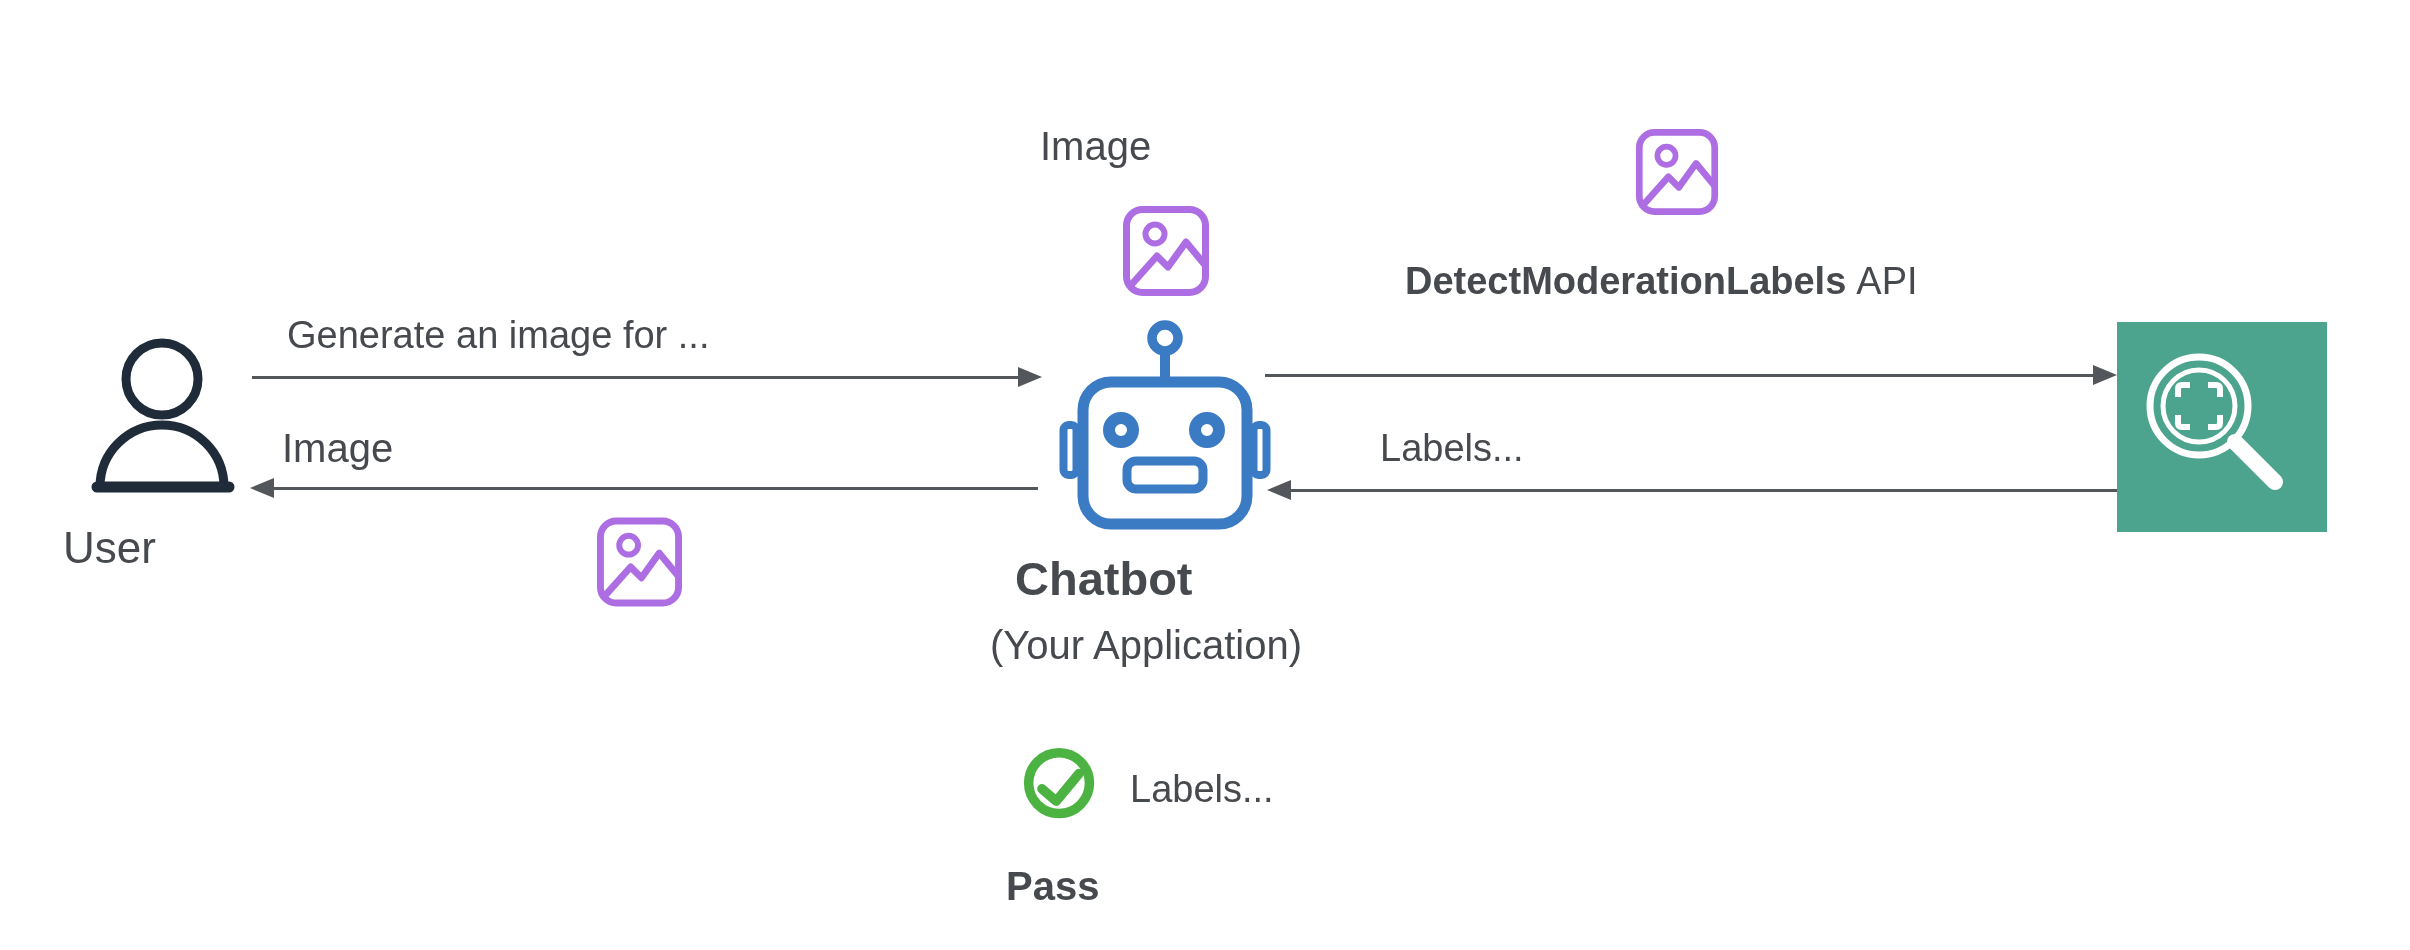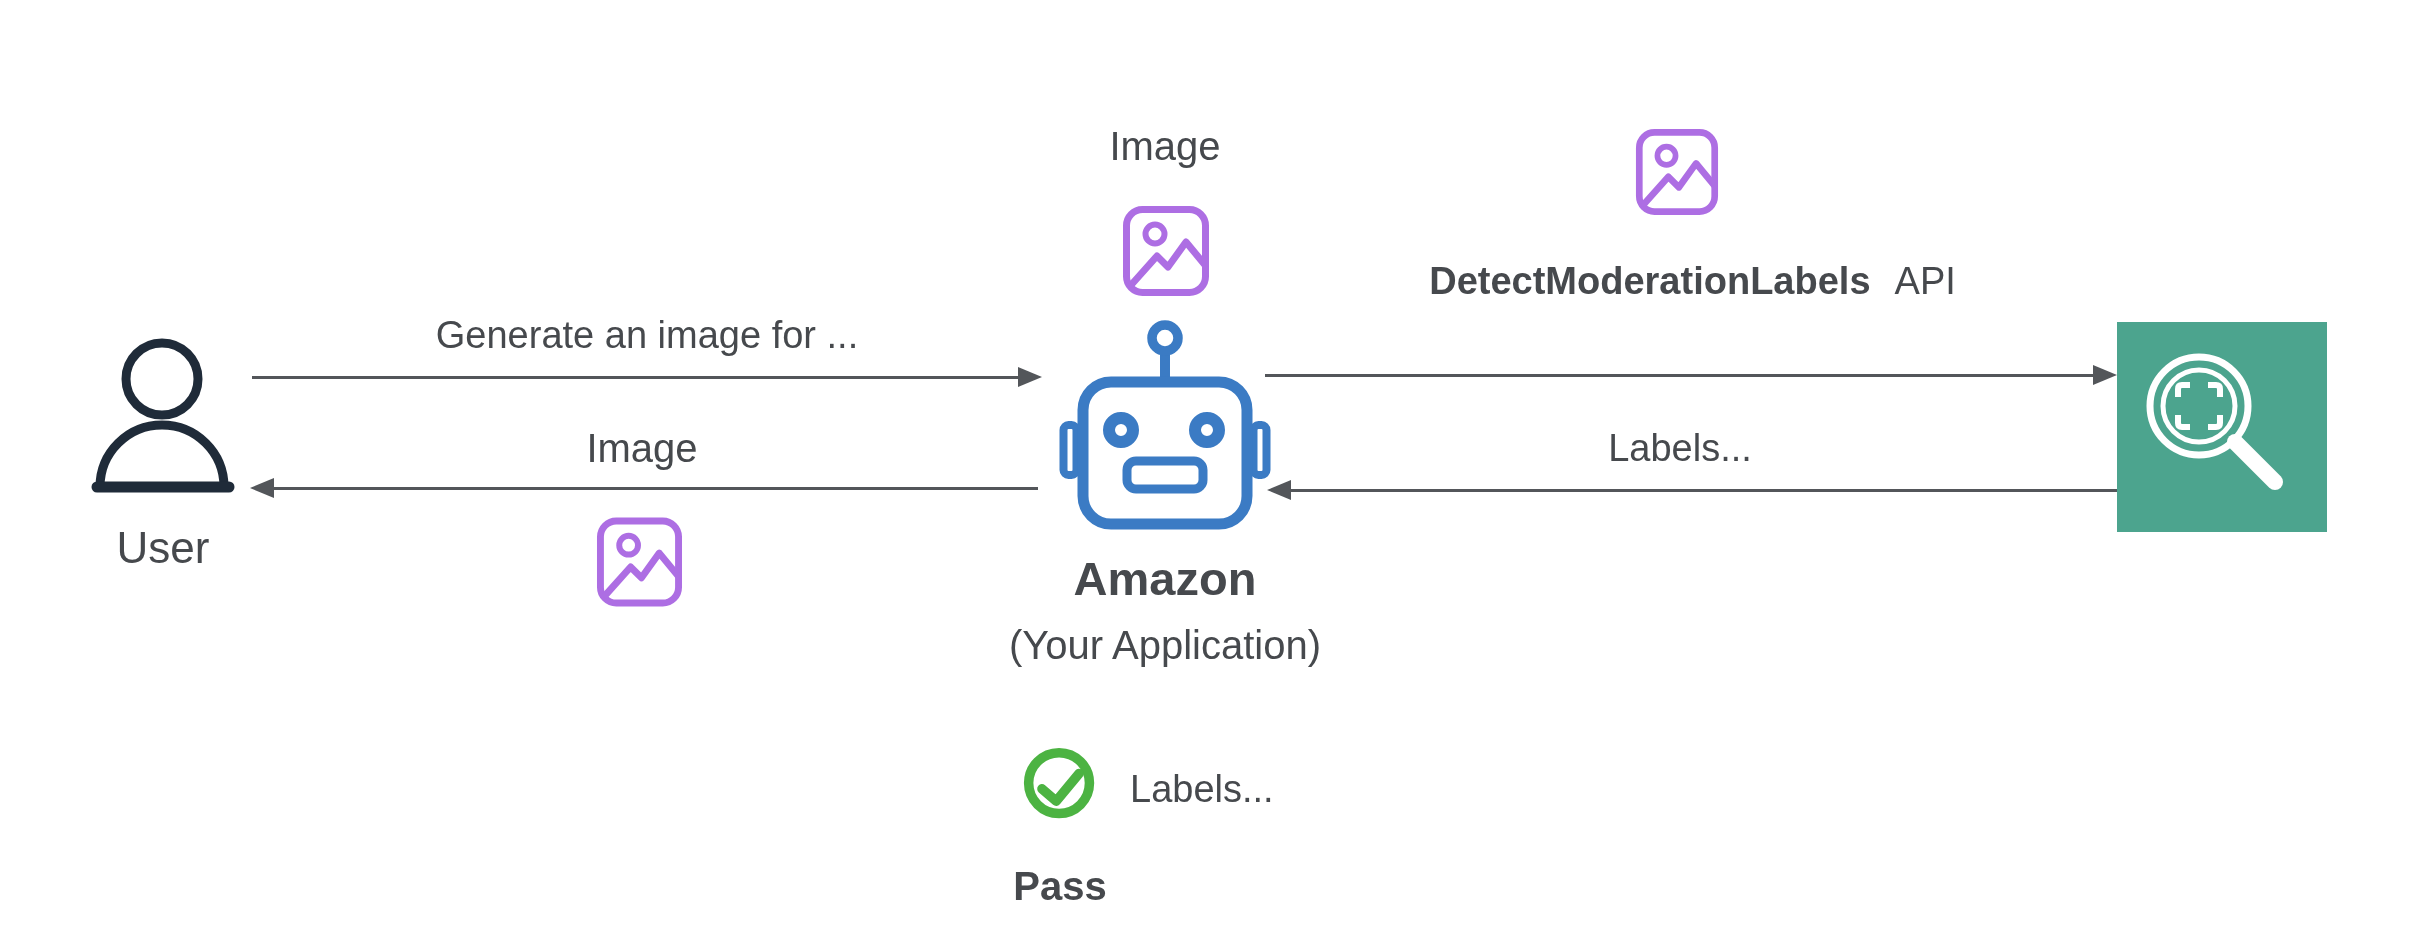--- a/index.html
+++ b/index.html
@@ -11,42 +11,42 @@
     --teal:#4ca48e;
     --green:#4cb342;
   }
   html,body{margin:0;padding:0;}
   body{
     width:2410px;height:950px;background:#ffffff;position:relative;overflow:hidden;
     font-family:"Liberation Sans", sans-serif;color:var(--text);
   }
   .abs{position:absolute;}
   .lbl{white-space:nowrap;color:var(--text);}
-  .ctr{text-align:center;}
+  .ctr{text-align:left;}
 
   
   .arrow{position:absolute;display:flex;align-items:center;height:22px;}
   .arrow .line{flex:1;height:3px;background:var(--arrow);}
   .arrow .head{width:0;height:0;border-top:10px solid transparent;border-bottom:10px solid transparent;}
   .arrow.dir-right .head{border-left:24px solid var(--arrow);}
   .arrow.dir-left  .head{border-right:24px solid var(--arrow);}
   .arrow1{left:252px;top:366px;width:790px;}
   .arrow2{left:250px;top:477px;width:788px;}
   .arrow3{left:1265px;top:364px;width:852px;}
   .arrow4{left:1267px;top:479px;width:850px;}
 
   
   .label-generate{left:287px;top:312px;width:720px;font-size:38px;line-height:46px;}
   .label-image-return{left:282px;top:425px;width:720px;font-size:40px;line-height:46px;}
   .label-image-top{left:1040px;top:123px;width:250px;font-size:40px;line-height:46px;}
   .review-block{left:1380px;top:256px;width:600px;}
   .review-line1{font-size:38px;line-height:48px;}
   .review-line2{font-size:38px;line-height:50px;}
   .review-line2 b{font-weight:700;margin-left:25px;}
-  .api-suffix{margin-left:24px;}
+  .api-suffix{margin-left:10px;}
   .label-labels-return{left:1380px;top:426px;width:600px;font-size:38px;line-height:44px;}
   .label-labels-bottom{left:1130px;top:767px;font-size:38px;line-height:44px;}
   .label-pass{left:1006px;top:836px;width:108px;font-size:40px;line-height:46px;font-weight:700;margin-top:27px;}
 
   
   .user-label{left:63px;top:524px;width:200px;font-size:44px;line-height:48px;}
   .chatbot-title{left:1015px;top:553px;width:300px;font-size:47px;line-height:52px;font-weight:700;}
   .chatbot-sub{left:990px;top:621px;width:350px;font-size:40px;line-height:48px;}
   .rek-label{left:2063px;top:564px;width:320px;font-size:44px;line-height:62px;}
 
@@ -101,21 +101,21 @@
   <line x1="112" y1="36" x2="112" y2="70" stroke="currentColor" stroke-width="10"></line>
   <circle cx="112" cy="24" r="13" fill="#ffffff" stroke="currentColor" stroke-width="9.5"></circle>
   <rect x="10.5" y="111" width="13" height="50" rx="5" fill="#ffffff" stroke="currentColor" stroke-width="8"></rect>
   <rect x="200.5" y="111" width="13" height="50" rx="5" fill="#ffffff" stroke="currentColor" stroke-width="8"></rect>
   <rect x="30" y="68" width="164" height="142" rx="28" fill="#ffffff" stroke="currentColor" stroke-width="11"></rect>
   <circle cx="68" cy="116" r="12" fill="#ffffff" stroke="currentColor" stroke-width="12"></circle>
   <circle cx="154" cy="116" r="12" fill="#ffffff" stroke="currentColor" stroke-width="12"></circle>
   <rect x="74" y="147" width="76" height="28" rx="9" fill="#ffffff" stroke="currentColor" stroke-width="9"></rect>
 </svg>
 
-<div class="abs lbl ctr chatbot-title">Amazon</div>
+<div class="abs lbl ctr chatbot-title">Chatbot</div>
 <div class="abs lbl ctr chatbot-sub">(Your Application)</div>
 
 <svg class="abs img-icon img-icon-c" viewBox="0 0 88 92" fill="none">
   <rect x="4.5" y="4.5" width="79" height="83" rx="16" stroke="currentColor" stroke-width="7"></rect>
   <circle cx="33" cy="29" r="9.5" stroke="currentColor" stroke-width="6"></circle>
   <path d="M10 79 L35 51 L46 62 L64 37 L83 60" stroke="currentColor" stroke-width="7" stroke-linecap="round" stroke-linejoin="round"></path>
 </svg>
 
 <div class="abs ctr review-block">
   <div class="lbl review-line2"><b>DetectModerationLabels</b><span class="api-suffix">API</span></div>

